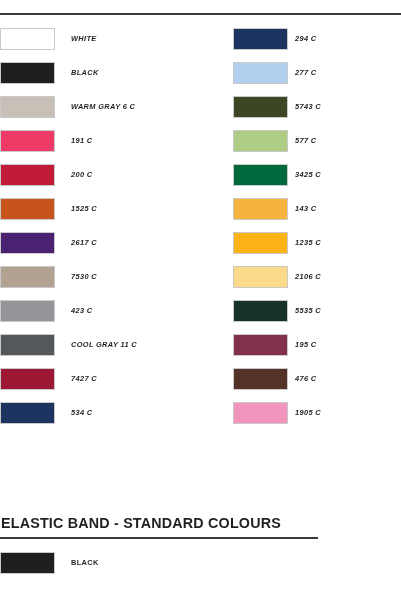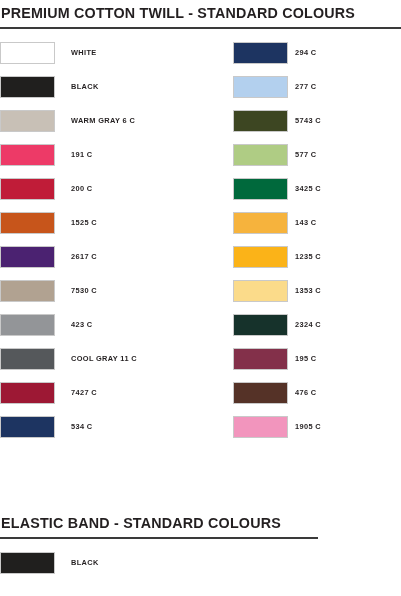--- a/index.html
+++ b/index.html
@@ -69,23 +69,22 @@
     white-space: nowrap;
   }
   .col-left  .swatch-label { left: 71px; }
   .col-right .swatch-label { left: 62px; }
 </style>
 </head>
 <body>
 
 <div id="root">
     <div class="section" style="top: 6px;">
-      <h2 class="section-title">PREMIUM COTTON TWILL - STANDARD COLOURS</h2>
       <div class="section-rule" style="width: 401px;"></div>
-      <div class="swatch-grid" style="height: 408px;">
+      <div class="swatch-grid" style="height: 408px; font-style: italic;">
         <div class="swatch-row col-left" style="top: 0px;">
           <div class="swatch-chip" style="background-color: rgb(255, 255, 255);"></div>
           <div class="swatch-label">WHITE</div>
         </div>
         <div class="swatch-row col-left" style="top: 34px;">
           <div class="swatch-chip" style="background-color: rgb(32, 31, 30);"></div>
           <div class="swatch-label">BLACK</div>
         </div>
         <div class="swatch-row col-left" style="top: 68px;">
           <div class="swatch-chip" style="background-color: rgb(200, 192, 182);"></div>
@@ -150,25 +149,25 @@
         <div class="swatch-row col-right" style="top: 170px;">
           <div class="swatch-chip" style="background-color: rgb(246, 179, 61);"></div>
           <div class="swatch-label">143 C</div>
         </div>
         <div class="swatch-row col-right" style="top: 204px;">
           <div class="swatch-chip" style="background-color: rgb(251, 179, 24);"></div>
           <div class="swatch-label">1235 C</div>
         </div>
         <div class="swatch-row col-right" style="top: 238px;">
           <div class="swatch-chip" style="background-color: rgb(251, 219, 138);"></div>
-          <div class="swatch-label">1353 C</div>
+          <div class="swatch-label">2106 C</div>
         </div>
         <div class="swatch-row col-right" style="top: 272px;">
           <div class="swatch-chip" style="background-color: rgb(22, 50, 43);"></div>
-          <div class="swatch-label">2324 C</div>
+          <div class="swatch-label">5535 C</div>
         </div>
         <div class="swatch-row col-right" style="top: 306px;">
           <div class="swatch-chip" style="background-color: rgb(131, 48, 74);"></div>
           <div class="swatch-label">195 C</div>
         </div>
         <div class="swatch-row col-right" style="top: 340px;">
           <div class="swatch-chip" style="background-color: rgb(85, 50, 39);"></div>
           <div class="swatch-label">476 C</div>
         </div>
         <div class="swatch-row col-right" style="top: 374px;">

